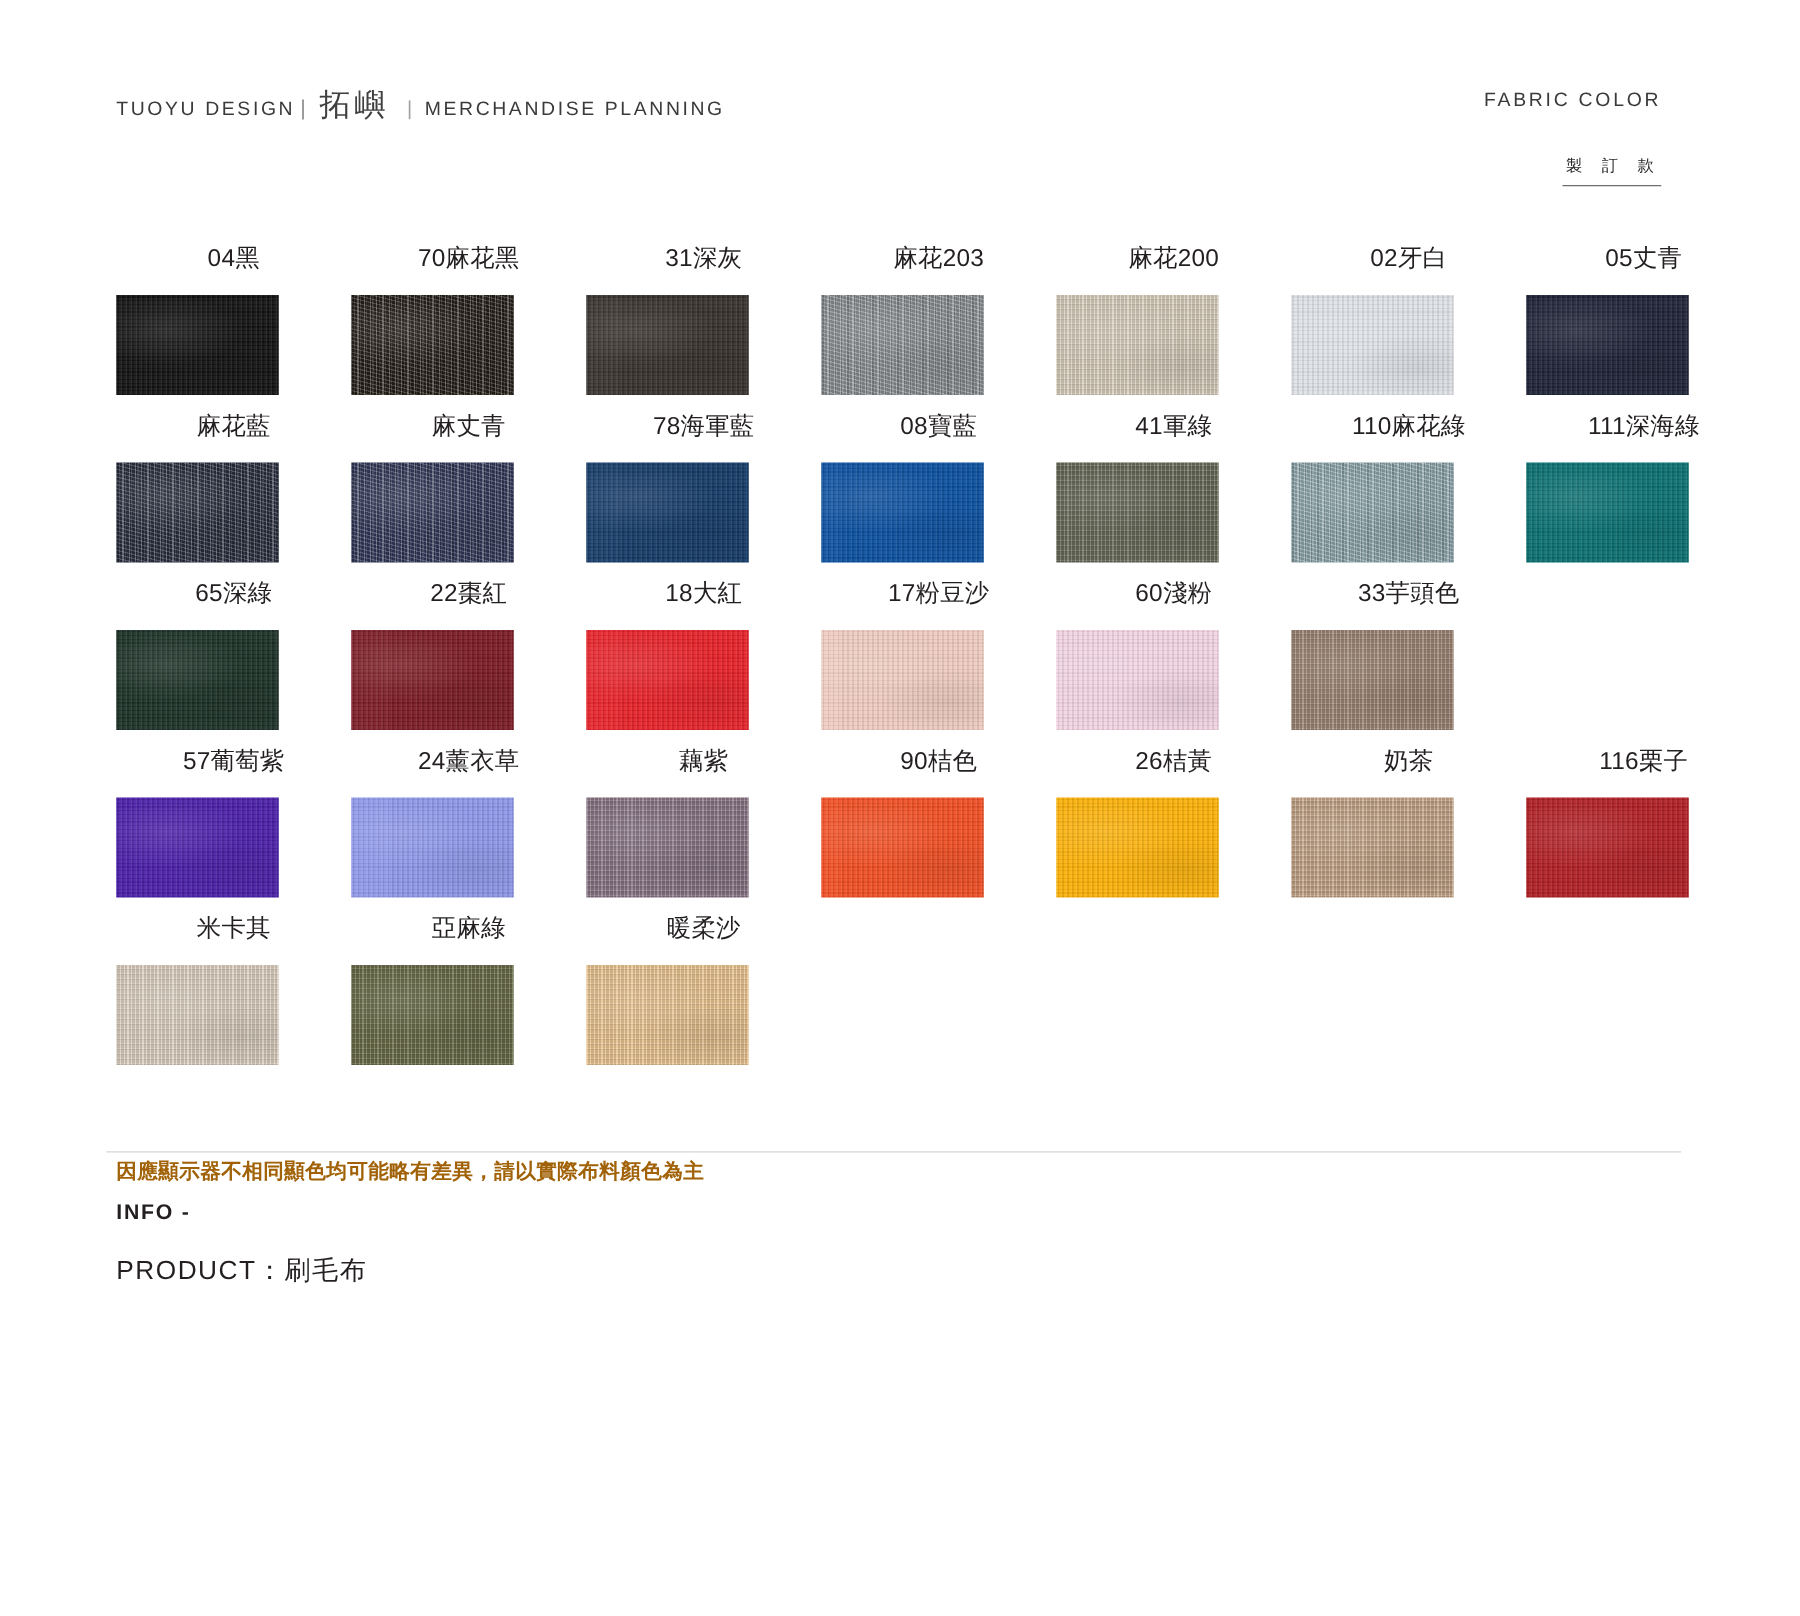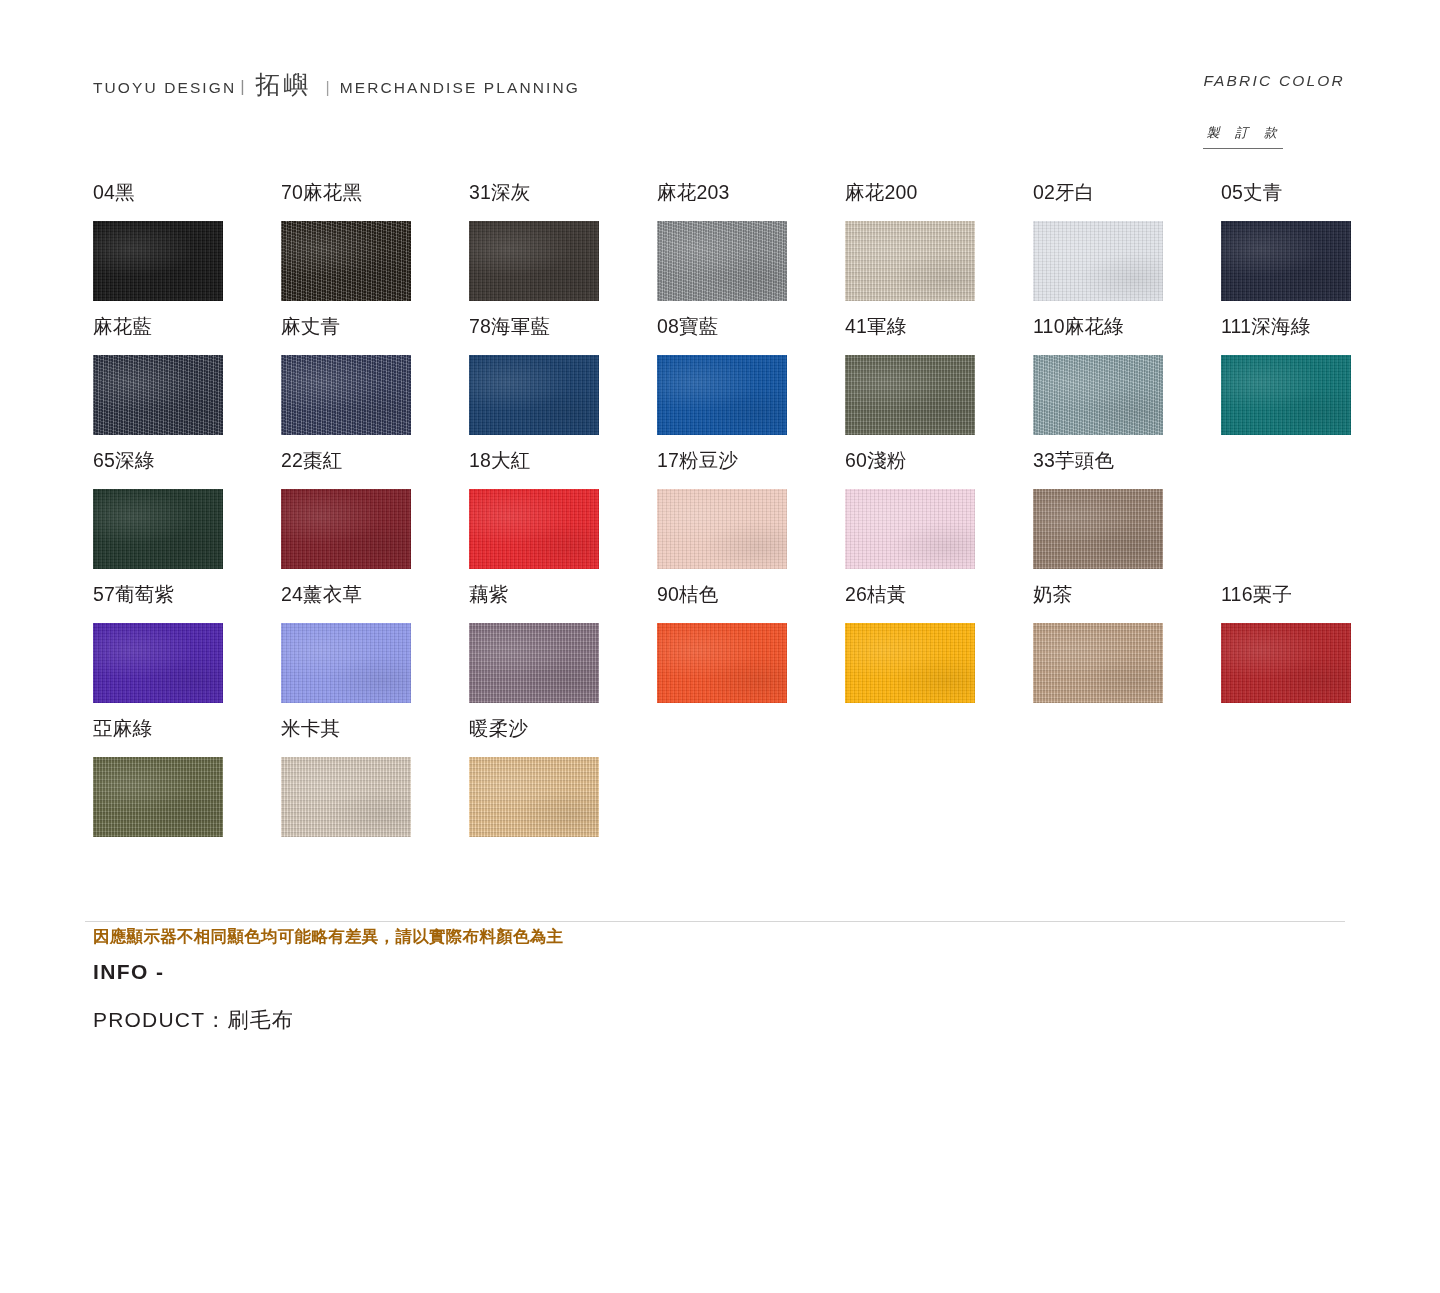--- a/index.html
+++ b/index.html
@@ -51,22 +51,22 @@
   }
   .brand-sep2 {
     color: #a0a0a0;
     font-size: 16px;
     margin: 0 10px 0 12px;
     font-weight: 300;
   }
 
   .header-right {
     position: absolute;
-    right: 0; top: 0;
-    font-style: italic;
+    right: 16px; top: 0;
+    text-align: right;
   }
   .fabric-color-label {
     font-size: 15.5px;
     letter-spacing: 2.2px;
     color: #3a3a3a;
     white-space: nowrap;
   }
   .order-type {
     margin-top: 34px;
     font-size: 13px;
@@ -76,22 +76,23 @@
     border-bottom: 1.6px solid #6e6e6e;
     display: inline-block;
     padding-left: 3px;
     padding-right: 0px;
     white-space: nowrap;
   }
 
   
   .grid {
     position: absolute;
-    left: 93px; top: 183px;
+    left: 93px; top: 198px;
     width: 1260px;
+    text-align: center;
   }
   .grid-row {
     display: flex;
     height: 134px;
   }
   .cell {
     width: 188px;
     flex: 0 0 188px;
   }
   .cell-label {
@@ -192,21 +193,21 @@
     height: 1px;
     background: #d6d6d6;
   }
 
   
   .info {
     position: absolute;
     left: 93px; top: 960px;
   }
   .info-title {
-    font-size: 21px;
+    font-size: 17px;
     font-weight: 700;
     letter-spacing: 1.4px;
     color: #231f20;
     margin-bottom: 22px;
   }
   .info-row {
     font-size: 21px;
     letter-spacing: 1.2px;
     color: #231f20;
     white-space: nowrap;
@@ -341,26 +342,26 @@
         <div class="cell-label">奶茶</div>
         <div class="chip slub" style="background: rgb(203, 171, 142);"></div>
       </div>
       <div class="cell">
         <div class="cell-label">116栗子</div>
         <div class="chip" style="background: rgb(176, 31, 36);"></div>
       </div>
     </div>
     <div class="grid-row">
       <div class="cell">
+        <div class="cell-label">米卡其</div>
+        <div class="chip slub" style="background: rgb(226, 213, 198);"></div>
+      </div>
+      <div class="cell">
         <div class="cell-label">亞麻綠</div>
         <div class="chip slub" style="background: rgb(107, 110, 74);"></div>
-      </div>
-      <div class="cell">
-        <div class="cell-label">米卡其</div>
-        <div class="chip slub" style="background: rgb(226, 213, 198);"></div>
       </div>
       <div class="cell">
         <div class="cell-label">暖柔沙</div>
         <div class="chip slub" style="background: rgb(239, 201, 149);"></div>
       </div>
     </div>
   </div>
 
 <div class="disclaimer">因應顯示器不相同顯色均可能略有差異，請以實際布料顏色為主</div>
 <div class="divider"></div>

